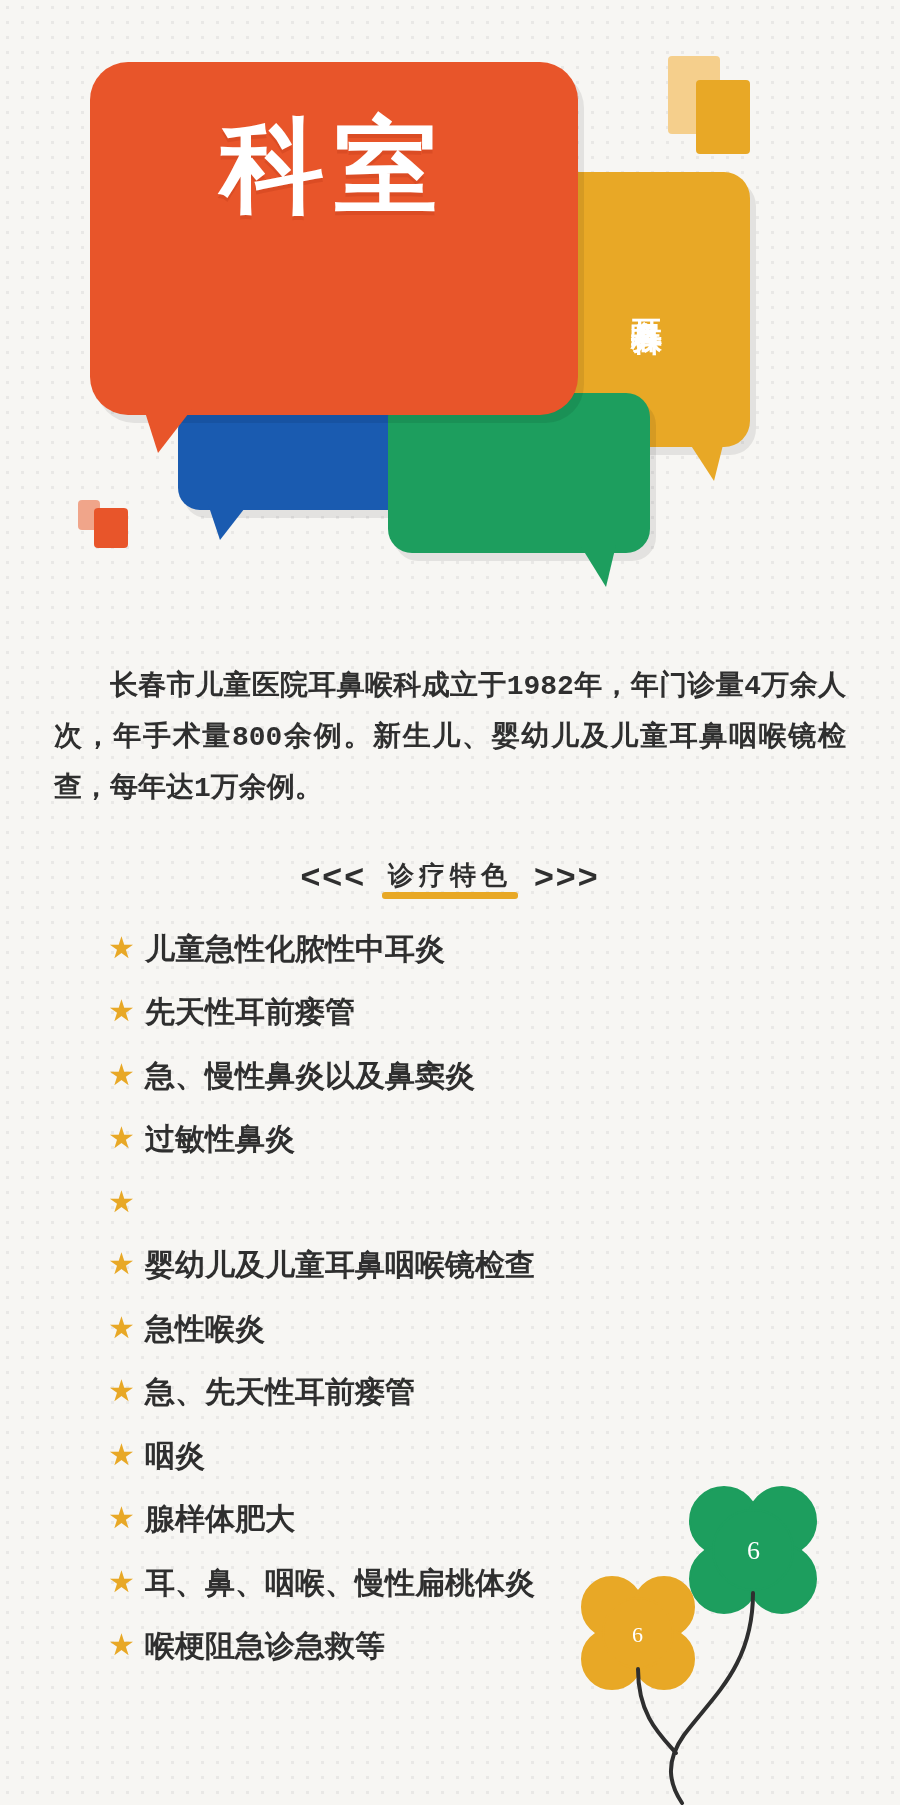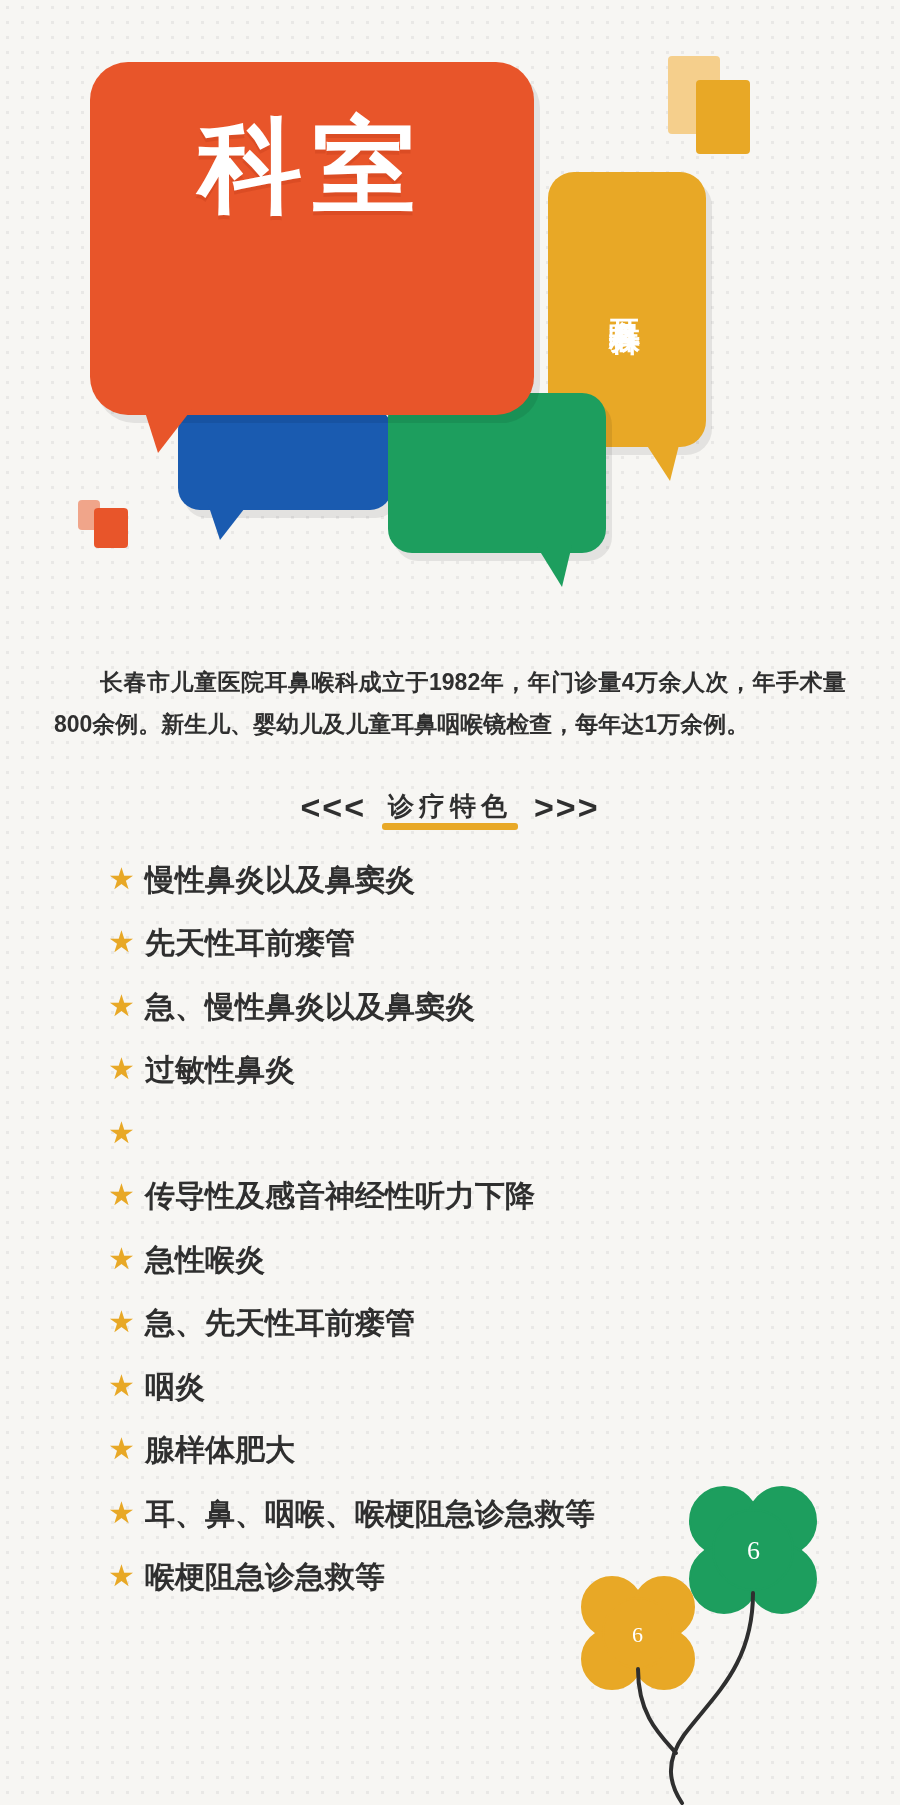--- a/index.html
+++ b/index.html
@@ -23,20 +23,21 @@
   }
   
   .hero {
     position: relative;
     height: 640px;
   }
   .bubble {
     position: absolute;
     border-radius: 34px;
     box-shadow: 6px 8px 0 rgba(0,0,0,0.08);
+    padding-left: 44px;
   }
   .bubble-yellow {
     left: 548px;
     top: 172px;
     width: 158px;
     height: 275px;
     background: #e8a826;
     border-radius: 26px;
   }
   .bubble-yellow .tail {
@@ -135,26 +136,26 @@
   }
   .deco-a { left: 668px; top: 56px; width: 52px; height: 78px; background: #f5cf8c; }
   .deco-b { left: 696px; top: 80px; width: 54px; height: 74px; background: #e8a826; }
   .deco-c { left: 78px; top: 500px; width: 22px; height: 30px; background: #f0a58a; }
   .deco-d { left: 94px; top: 508px; width: 34px; height: 40px; background: #e8552a; }
 
   
   .intro {
     margin: 22px 54px 0 54px;
     color: #2f2f2f;
-    font-size: 23px;
+    font-size: 28px;
     line-height: 1.82;
     text-align: justify;
     text-indent: 2em;
     font-weight: bold;
-    font-family: Liberation Sans, sans-serif;
+    font-family: Liberation Mono, monospace;
   }
 
   
   .section-head {
     margin-top: 42px;
     display: flex;
     align-items: center;
     justify-content: center;
     gap: 16px;
   }
@@ -254,60 +255,60 @@
     <span class="section-title">
       <span>诊疗特色</span>
       <span class="underline"></span>
     </span>
     <span class="chev">&gt;&gt;&gt;</span>
   </div>
 
   <ul class="list">
     <li>
       <span class="star">★</span>
-      <span>慢性鼻炎以及鼻窦炎</span>
+      <span>儿童急性化脓性中耳炎</span>
     </li>
     <li>
       <span class="star">★</span>
       <span>先天性耳前瘘管</span>
     </li>
     <li>
       <span class="star">★</span>
       <span>急、慢性鼻炎以及鼻窦炎</span>
     </li>
     <li>
       <span class="star">★</span>
       <span>过敏性鼻炎</span>
     </li>
     <li>
       <span class="star">★</span>
     </li>
     <li>
       <span class="star">★</span>
-      <span>传导性及感音神经性听力下降</span>
+      <span>婴幼儿及儿童耳鼻咽喉镜检查</span>
     </li>
     <li>
       <span class="star">★</span>
       <span>急性喉炎</span>
     </li>
     <li>
       <span class="star">★</span>
       <span>急、先天性耳前瘘管</span>
     </li>
     <li>
       <span class="star">★</span>
       <span>咽炎</span>
     </li>
     <li>
       <span class="star">★</span>
       <span>腺样体肥大</span>
     </li>
     <li>
       <span class="star">★</span>
-      <span>耳、鼻、咽喉、喉梗阻急诊急救等</span>
+      <span>耳、鼻、咽喉、慢性扁桃体炎</span>
     </li>
     <li>
       <span class="star">★</span>
       <span>喉梗阻急诊急救等</span>
     </li>
   </ul>
 
   <div class="flowers">
     <svg viewBox="0 0 300 320" width="300" height="320" aria-hidden="true">
       <g fill="#1d9e5e" stroke="#1d9e5e" stroke-width="2">

